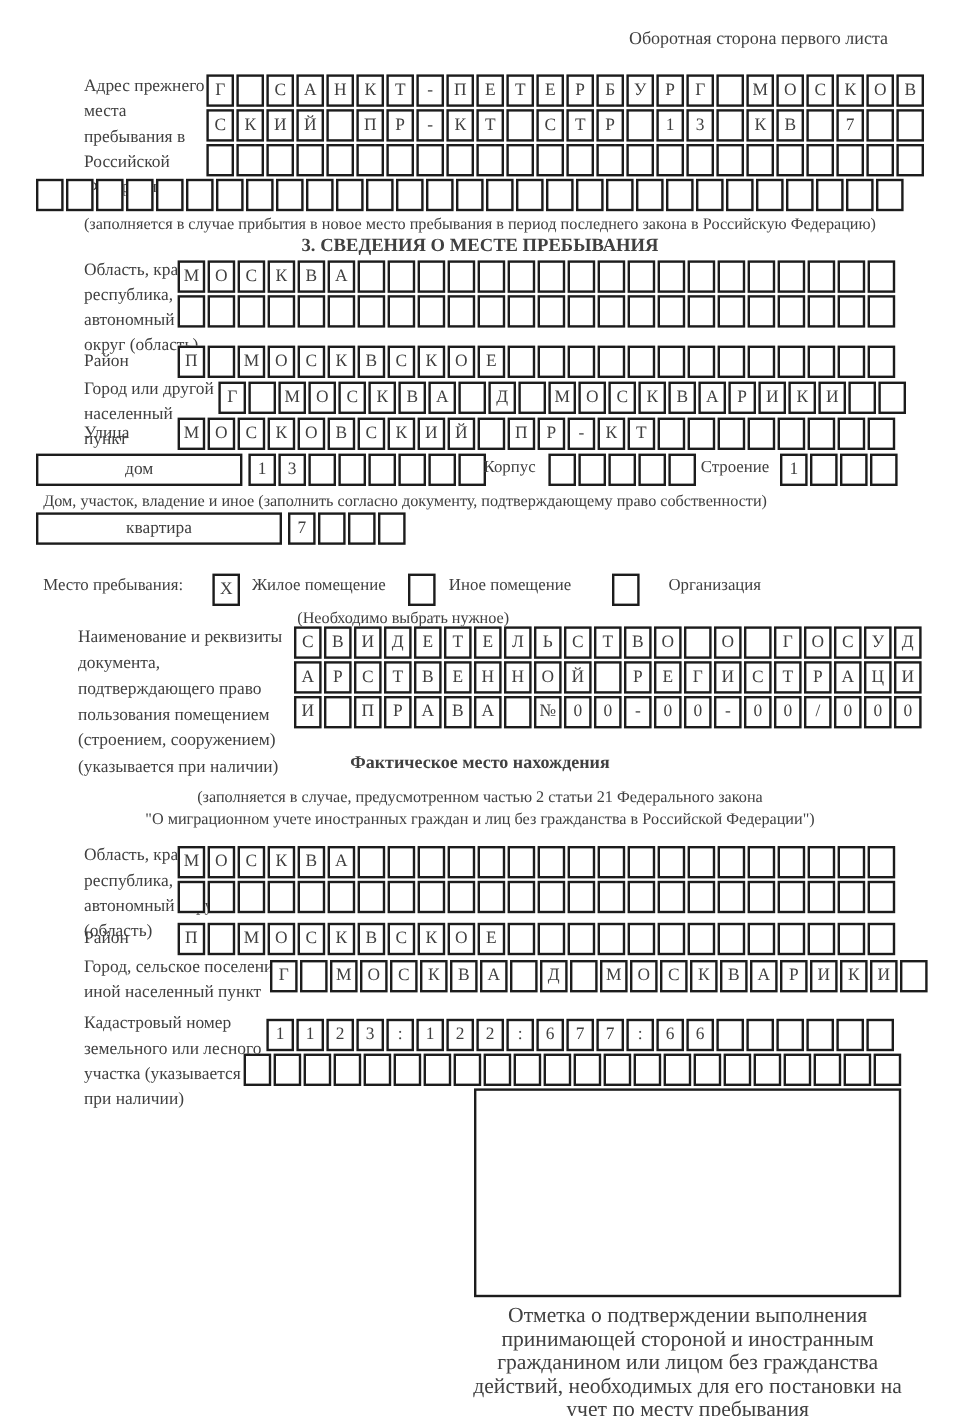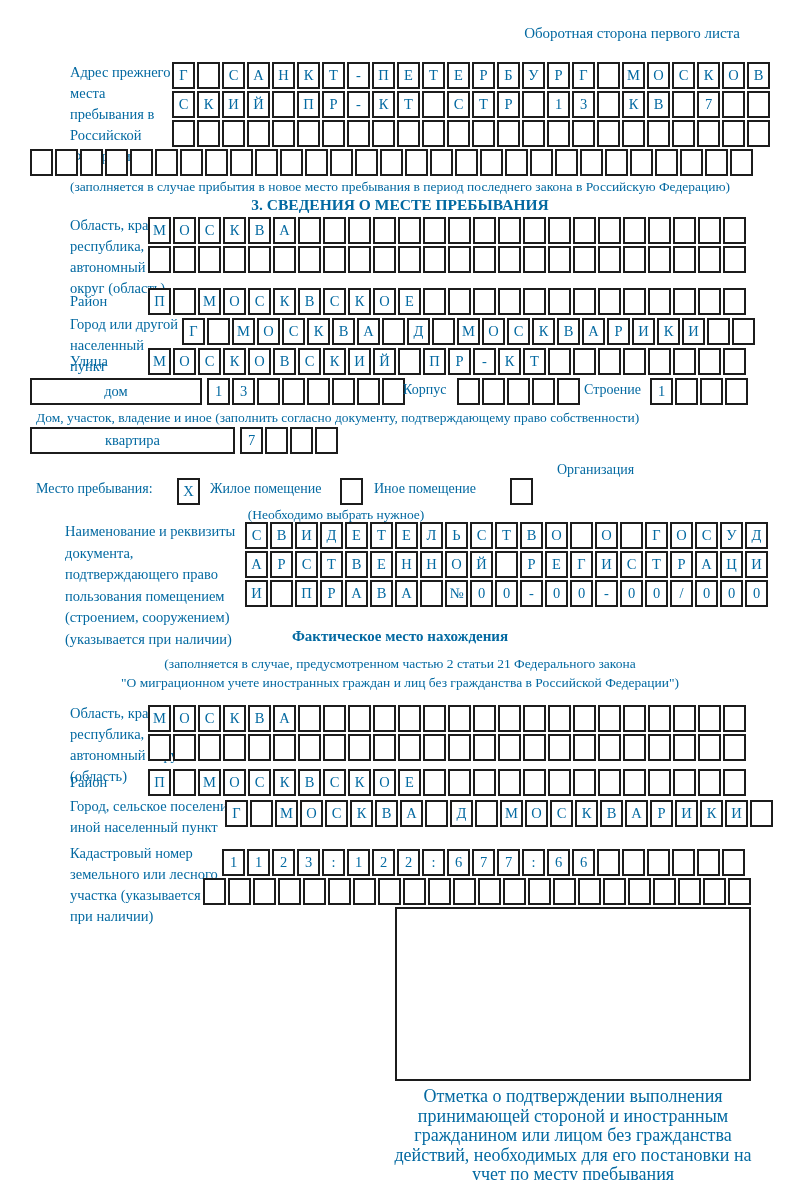--- a/index.html
+++ b/index.html
@@ -1,18 +1,18 @@
 <!DOCTYPE html>
 <html><head>
 <meta charset="utf-8">
 <style>
   html,body{margin:0;padding:0;background:#e8e8e8;}
   .page{
     position:relative;width:800px;height:1180px;margin:0 auto;
-    background:#ffffff;color:#0369a1;
+    background:#ffffff;color:#404040;
     font-family:"Liberation Serif","DejaVu Serif",serif;
     overflow:hidden;
   }
   .abs{position:absolute;}
   .lbl{font-size:14.5px;line-height:21px;}
   .note{font-size:13.5px;line-height:19px;}
   .h{font-weight:bold;font-size:15.5px;}
   .center{text-align:center;width:800px;left:0;}
   .cells{display:flex;gap:2px;}
   .cell{
@@ -322,21 +322,21 @@
       <div class="cell"></div>
       <div class="cell"></div>
     </div>
 
   <div class="abs inlbl" style="top:481px;left:36px">Место пребывания:</div>
   <div class="abs cell" style="top:478px;left:177px">X</div>
   <div class="abs inlbl" style="top:481px;left:210px">Жилое помещение</div>
   <div class="abs cell" style="top:478px;left:340px"></div>
   <div class="abs inlbl" style="top:481px;left:374px">Иное помещение</div>
   <div class="abs cell" style="top:478px;left:510px"></div>
-  <div class="abs inlbl" style="top:462px;left:557px">Организация</div>
+  <div class="abs inlbl" style="top:481px;left:557px">Организация</div>
   <div class="abs lbl" style="top:521px;left:65px;width:182px;line-height:21.5px">Наименование и реквизиты документа, подтверждающего право пользования помещением (строением, сооружением) (указывается при наличии)</div>
 
   <div class="abs note" style="top:505px;left:36px;width:600px;text-align:center">(Необходимо выбрать нужное)</div>
   <div class="abs cells" style="top:522px;left:245px">
       <div class="cell">С</div>
       <div class="cell">В</div>
       <div class="cell">И</div>
       <div class="cell">Д</div>
       <div class="cell">Е</div>
       <div class="cell">Т</div>

